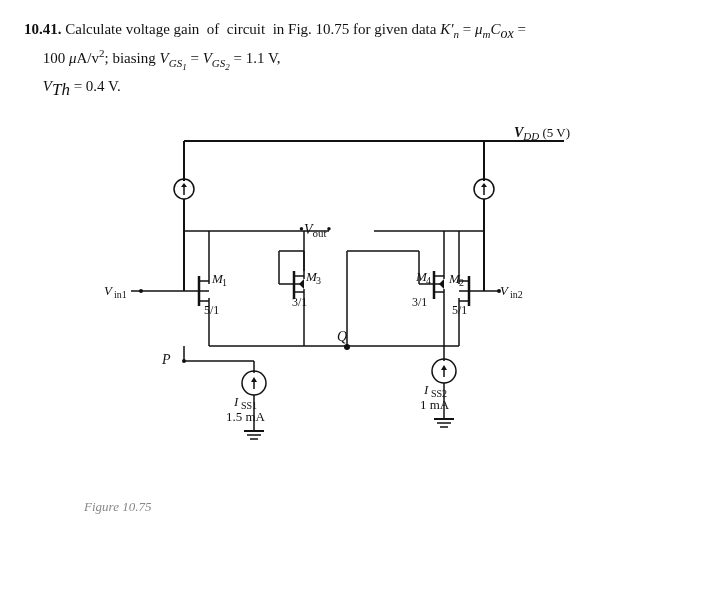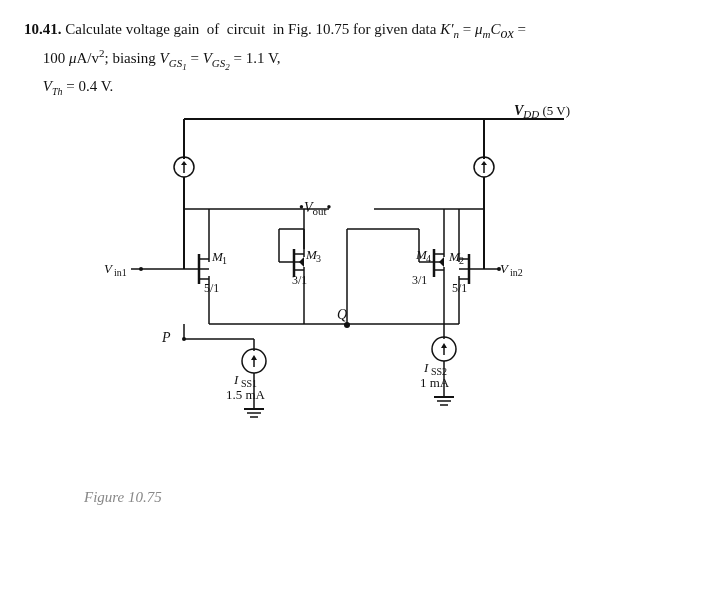--- a/index.html
+++ b/index.html
@@ -23,52 +23,53 @@
       color: #111;
     }
 
     .problem-number {
       font-weight: bold;
       font-size: 15px;
       font-family: Liberation Serif, serif;
     }
 
     .figure-container {
+      margin-top: 18px;
       position: relative;
       width: 580px;
       height: 370px;
       margin-left: 60px;
     }
 
     
     .circuit-svg {
       position: absolute;
       top: 0;
       left: 0;
     }
 
     .figure-caption {
       color: #888;
-      font-size: 15px;
+      font-size: 13px;
       font-style: italic;
-      margin-top: 20px;
+      margin-top: 8px;
       margin-left: 60px;
     }
     sup { font-size: 11px; }
   </style>
 </head>
 <body>
 
 <div class="page-content">
   <div class="problem-text">
     <span class="problem-number">10.41.</span>
     Calculate voltage gain&nbsp; of&nbsp; circuit&nbsp; in
     Fig. 10.75 for given data <em>K</em><span style="font-style:italic">′<sub style="font-size:11px">n</sub></span> = <em>μ<sub style="font-size:11px">m</sub>C<sub style="font-size:14px">ox</sub></em> =<br>
     &nbsp;&nbsp;&nbsp;&nbsp;&nbsp;100 <em>μ</em>A/v<sup>2</sup>; biasing <em>V<sub style="font-size:11px">GS<sub style="font-size:9px">1</sub></sub></em> = <em>V<sub style="font-size:11px">GS<sub style="font-size:9px">2</sub></sub></em> = 1.1 V,<br>
-    &nbsp;&nbsp;&nbsp;&nbsp;&nbsp;<em>V<sub style="font-size:10px">Th</sub></em> = 0.4 V.
+    &nbsp;&nbsp;&nbsp;&nbsp;&nbsp;<em>V<sub style="font-size:17px">Th</sub></em> = 0.4 V.
   </div>
 
   <div class="figure-container">
     <svg class="circuit-svg" width="580" height="365" viewBox="0 0 580 365">
 
       <line x1="100" y1="20" x2="480" y2="20" stroke="#111" stroke-width="2"></line>
 
       <text x="430" y="16" font-family="Times New Roman" font-size="14" font-style="italic" fill="#111">
         <tspan font-style="italic" font-weight="bold">V</tspan><tspan font-size="11" dy="3">DD</tspan><tspan dy="-3" font-style="normal" font-size="13"> (5 V)</tspan>
       </text>

